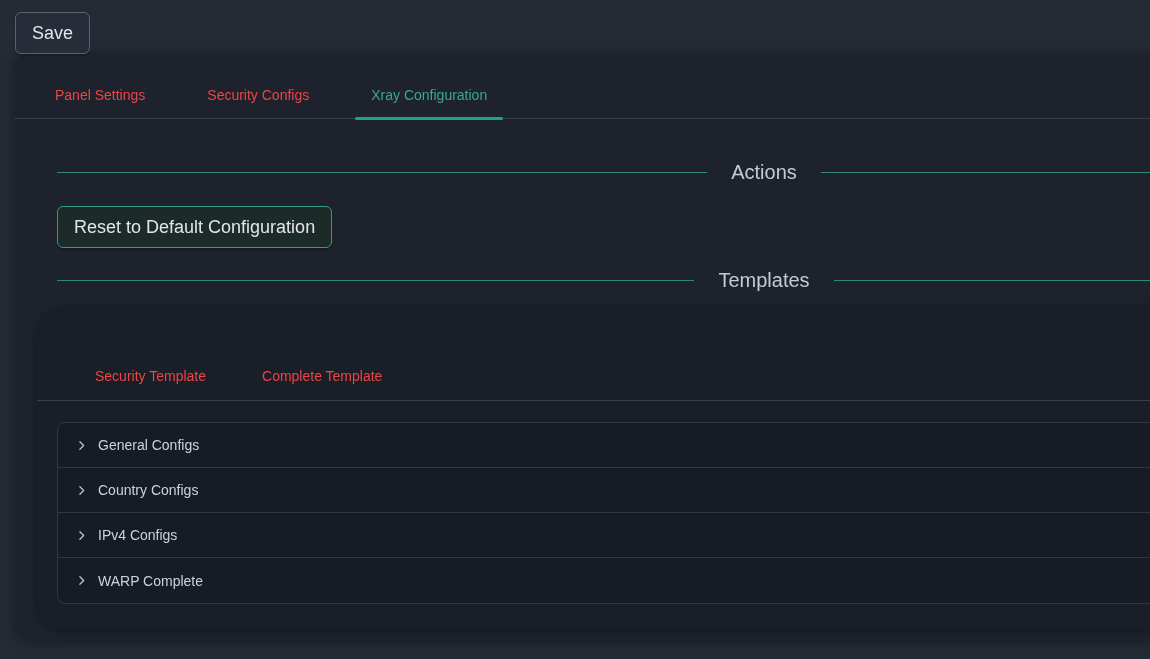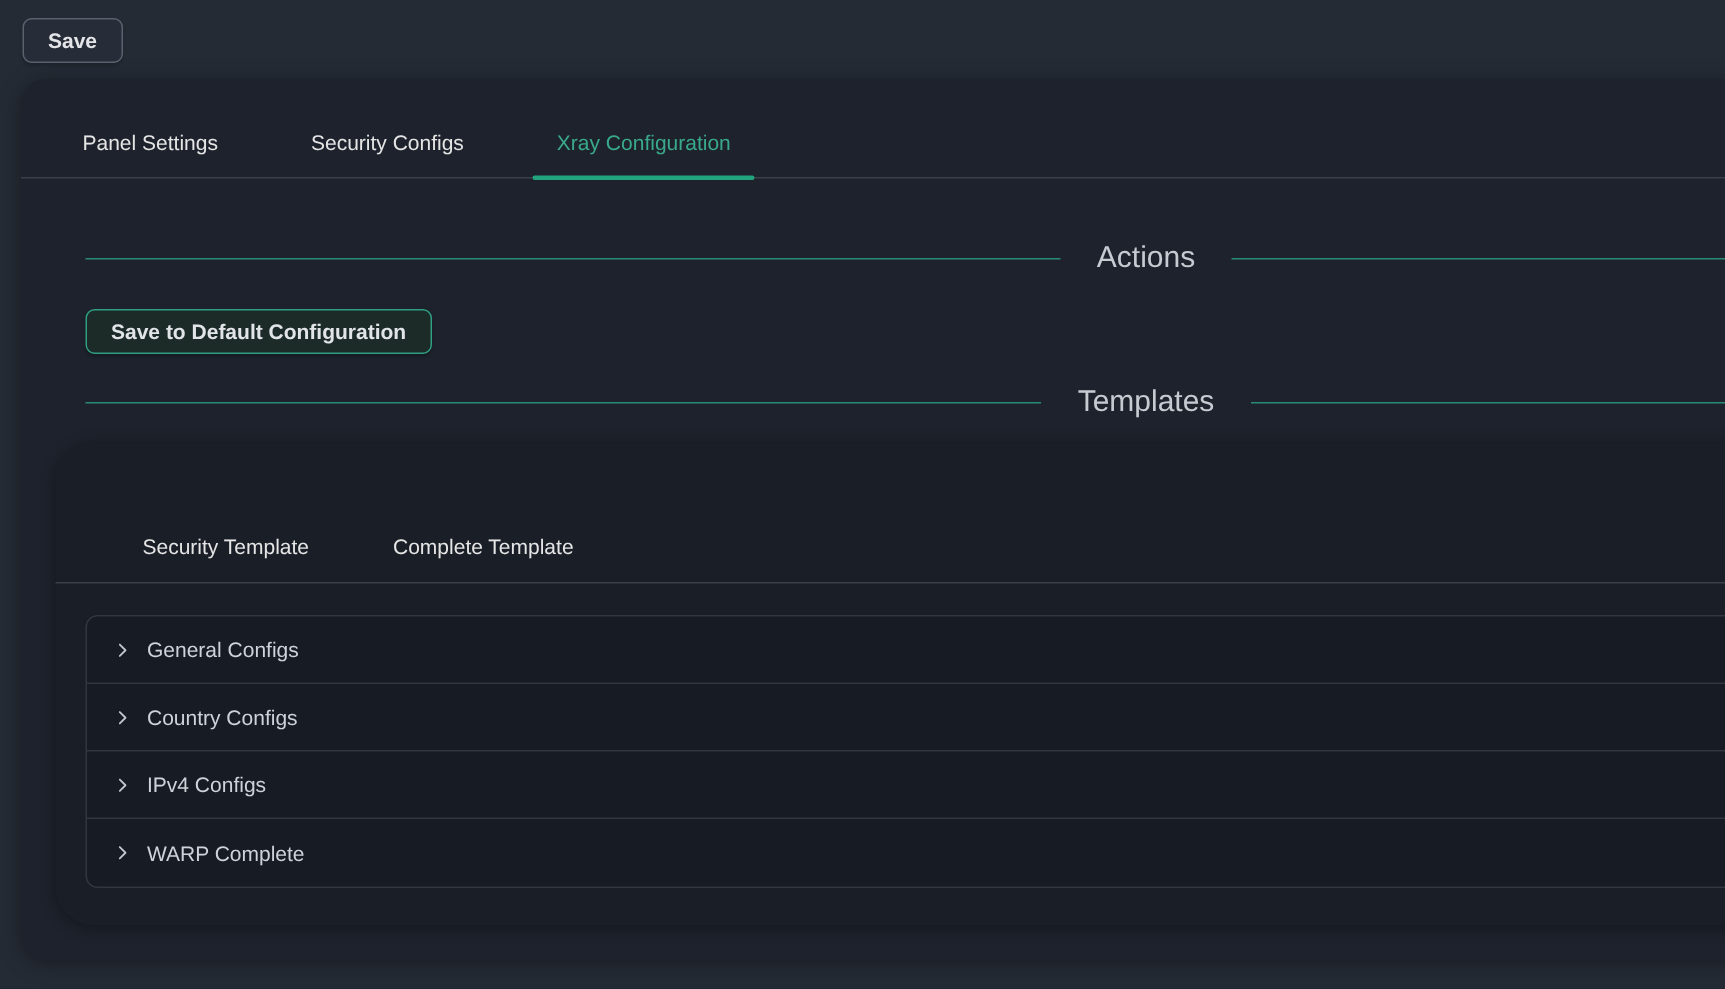--- a/index.html
+++ b/index.html
@@ -18,42 +18,42 @@
   html,body{width:1150px;height:659px;overflow:hidden;}
   body{
     background:var(--page-bg);
     font-family:"Liberation Sans","DejaVu Sans",sans-serif;
     color:var(--text-primary);
     font-size:14px;
   }
   .toolbar{display:flex;gap:10px;padding:12px 0 0 15px;height:42px;}
   .btn{
     display:inline-flex;align-items:center;justify-content:center;
-    height:30px;border-radius:6px;font-size:14px;cursor:pointer;
-    font-family:inherit;background:transparent;font-weight:bold;
+    height:42px;border-radius:6px;font-size:18px;cursor:pointer;
+    font-family:inherit;background:transparent;
   }
   .btn-save{
     padding:0 16px;background:#272d38;border:1px solid #5c626d;color:#e3e5e8;
     box-shadow:0 2px 2px rgba(0,0,0,.18);
   }
   .btn-danger{
     padding:0 15px;background:transparent;border:1px solid var(--danger);color:var(--danger);
     box-shadow:0 2px 2px rgba(0,0,0,.18);
   }
   .outer-card{
     margin:11px 0 0 14px;width:1500px;height:587px;
     background:var(--card-bg);border-radius:16px;
     box-shadow:0 2px 14px rgba(0,0,0,.35);
   }
   
   .main-tabs{
     display:flex;padding:0 25px;border-bottom:1px solid var(--hairline);
   }
   .tab{
-    position:relative;padding:32px 16px 13px;line-height:20px;color:#e5e5e5;cursor:pointer;
+    position:relative;padding:32px 16px 13px;line-height:20px;color:#ef4444;cursor:pointer;
     margin-right:30px;white-space:nowrap;
   }
   .tab.active{color:var(--accent);}
   .tab.active::after{
     content:"";position:absolute;left:0;right:0;bottom:-2px;height:3px;
     background:var(--accent-underline);border-radius:2px;
   }
   .card-content{padding:0 43px;}
   
   .divider{display:flex;align-items:center;margin-top:42px;}
@@ -111,21 +111,21 @@
   </div>
 
   <div class="card-content">
 
     <div class="divider">
       <span class="dl"></span>
       <span class="divider-label">Actions</span>
       <span class="dl"></span>
     </div>
 
-    <button class="btn btn-reset">Save to Default Configuration</button>
+    <button class="btn btn-reset">Reset to Default Configuration</button>
 
     <div class="divider divider-2">
       <span class="dl"></span>
       <span class="divider-label">Templates</span>
       <span class="dl"></span>
     </div>
 
     <div class="inner-card">
 
       <div class="template-tabs">

